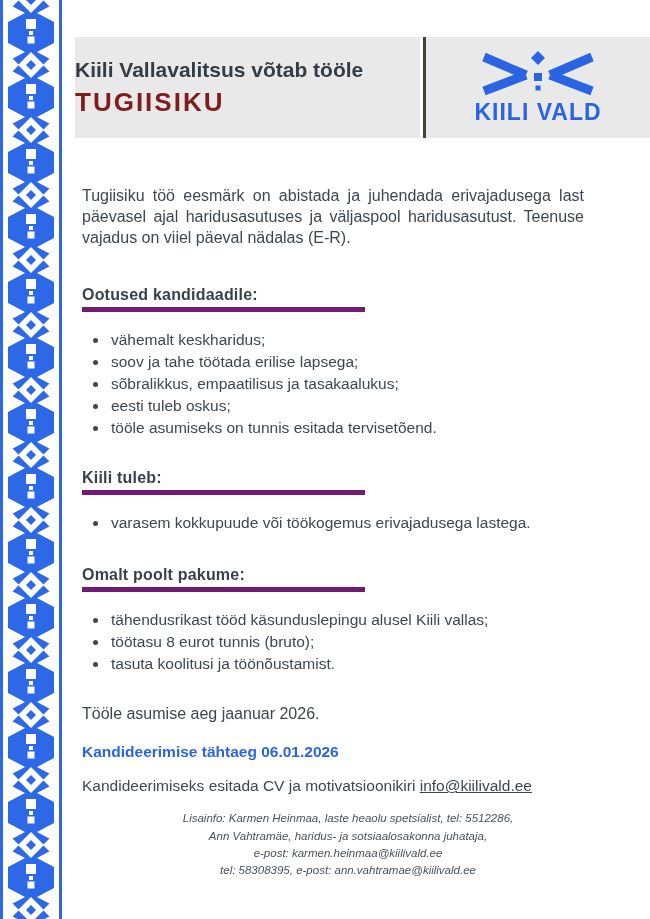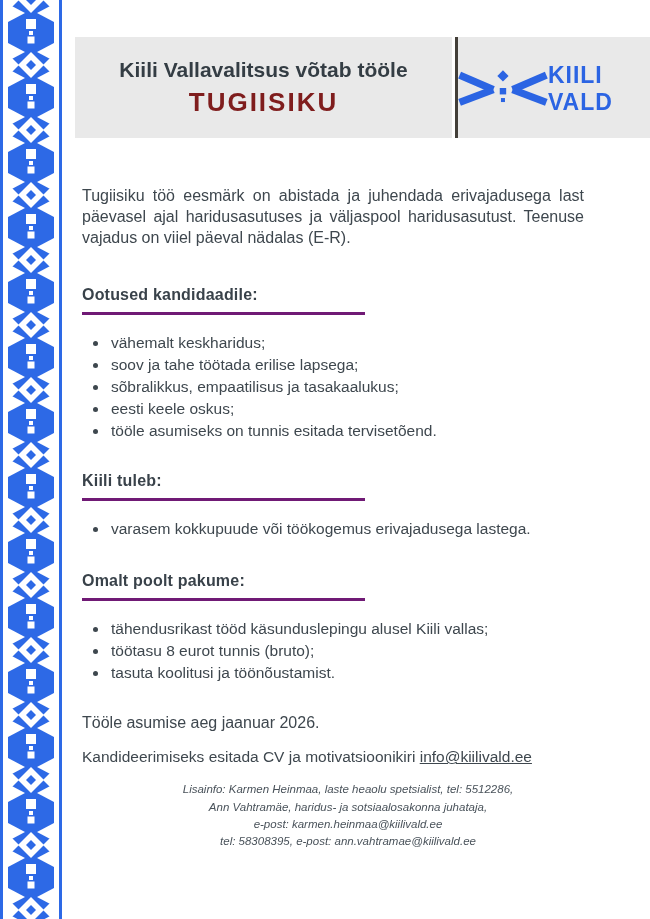--- a/index.html
+++ b/index.html
@@ -9,39 +9,39 @@
     background:#ffffff;
     font-family:"Liberation Sans", sans-serif;
     color:#3e474e;
     overflow:hidden;
   }
   .ribbon { position:absolute; left:0; top:0; }
   .content { position:absolute; left:75px; top:0; width:575px; }
 
   .header-row { display:flex; margin-top:37px; height:101px; }
   .title-box {
-    width:377px; background:#e9e9e9;
-    display:flex; flex-direction:column; justify-content:center; align-items:center;
+    width:345px; background:#e9e9e9;
+    display:flex; flex-direction:column; justify-content:center; 
   }
   .title-line { font-size:21px; font-weight:700; color:#343d44; }
   .position-line { font-size:26px; font-weight:700; color:#7f1d1d; letter-spacing:2px; margin-top:5px; }
   .hdr-gap { width:3px; background:#ffffff; }
   .hdr-sep { width:3px; background:#433f39; }
   .logo-box {
     flex:1; background:#e9e9e9;
-    display:flex; flex-direction:row; justify-content:center; align-items:center;
+    display:flex; flex-direction:column; justify-content:center; align-items:center;
   }
   .logo-text { font-size:23px; font-weight:700; color:#2b64e3; letter-spacing:1px; margin-top:3px; }
 
   .page-body { padding:0 36px 0 7px; }
   .intro { margin-top:47px; width:502px; text-align:justify; font-size:16px; line-height:1.32; }
 
   .section-heading {
     width:283px; font-size:16px; font-weight:700; letter-spacing:0.2px;
-    color:#39424a; padding-bottom:8px; border-bottom:3px solid #701a75;
+    color:#39424a; padding-bottom:3px; border-bottom:5px solid #701a75;
   }
   .sec-ootused { margin-top:38px; }
   .sec-kasuks  { margin-top:30px; }
   .sec-omalt   { margin-top:32px; }
   ul.bullets { margin:17px 0 0; padding-left:27px; font-size:15.5px; line-height:1.42; list-style:disc outside; }
   ul.bullets li { padding-left:2px; }
 
   .start-line { margin-top:30px; font-size:16px; }
   .deadline-line { margin-top:20px; font-size:15.5px; font-weight:700; color:#2b64e3; }
   .apply-line { margin-top:16px; font-size:15.5px; }
@@ -112,21 +112,21 @@
   <div class="page-body">
 
     <p class="intro">Tugiisiku töö eesmärk on abistada ja juhendada erivajadusega last päevasel ajal haridusasutuses ja väljaspool haridusasutust. Teenuse vajadus on viiel päeval nädalas (E-R).</p>
 
     <div class="sec-ootused">
       <div class="section-heading">Ootused kandidaadile:</div>
       <ul class="bullets">
         <li>vähemalt keskharidus;</li>
         <li>soov ja tahe töötada erilise lapsega;</li>
         <li>sõbralikkus, empaatilisus ja tasakaalukus;</li>
-        <li>eesti keele oskus;</li>
+        <li>eesti tuleb oskus;</li>
         <li>tööle asumiseks on tunnis esitada tervisetõend.</li>
       </ul>
     </div>
 
     <div class="sec-kasuks">
       <div class="section-heading">Kiili tuleb:</div>
       <ul class="bullets">
         <li>varasem kokkupuude või töökogemus erivajadusega lastega.</li>
       </ul>
     </div>
@@ -135,20 +135,21 @@
       <div class="section-heading">Omalt poolt pakume:</div>
       <ul class="bullets">
         <li>tähendusrikast tööd käsunduslepingu alusel Kiili vallas;</li>
         <li>töötasu 8 eurot tunnis (bruto);</li>
         <li>tasuta koolitusi ja töönõustamist.</li>
       </ul>
     </div>
 
     <p class="start-line">Tööle asumise aeg jaanuar 2026.</p>
 
+    <p class="deadline-line">Kandideerimise tähtaeg 06.01.2026</p>
 
     <p class="apply-line"><span>Kandideerimiseks esitada CV ja motivatsioonikiri </span><a>info@kiilivald.ee</a></p>
 
     <div class="footer">
       <div>Lisainfo: Karmen Heinmaa, laste heaolu spetsialist, tel: 5512286,</div>
       <div>Ann Vahtramäe, haridus- ja sotsiaalosakonna juhataja,</div>
       <div>e-post: karmen.heinmaa@kiilivald.ee</div>
       <div>tel: 58308395, e-post: ann.vahtramae@kiilivald.ee</div>
     </div>
 

